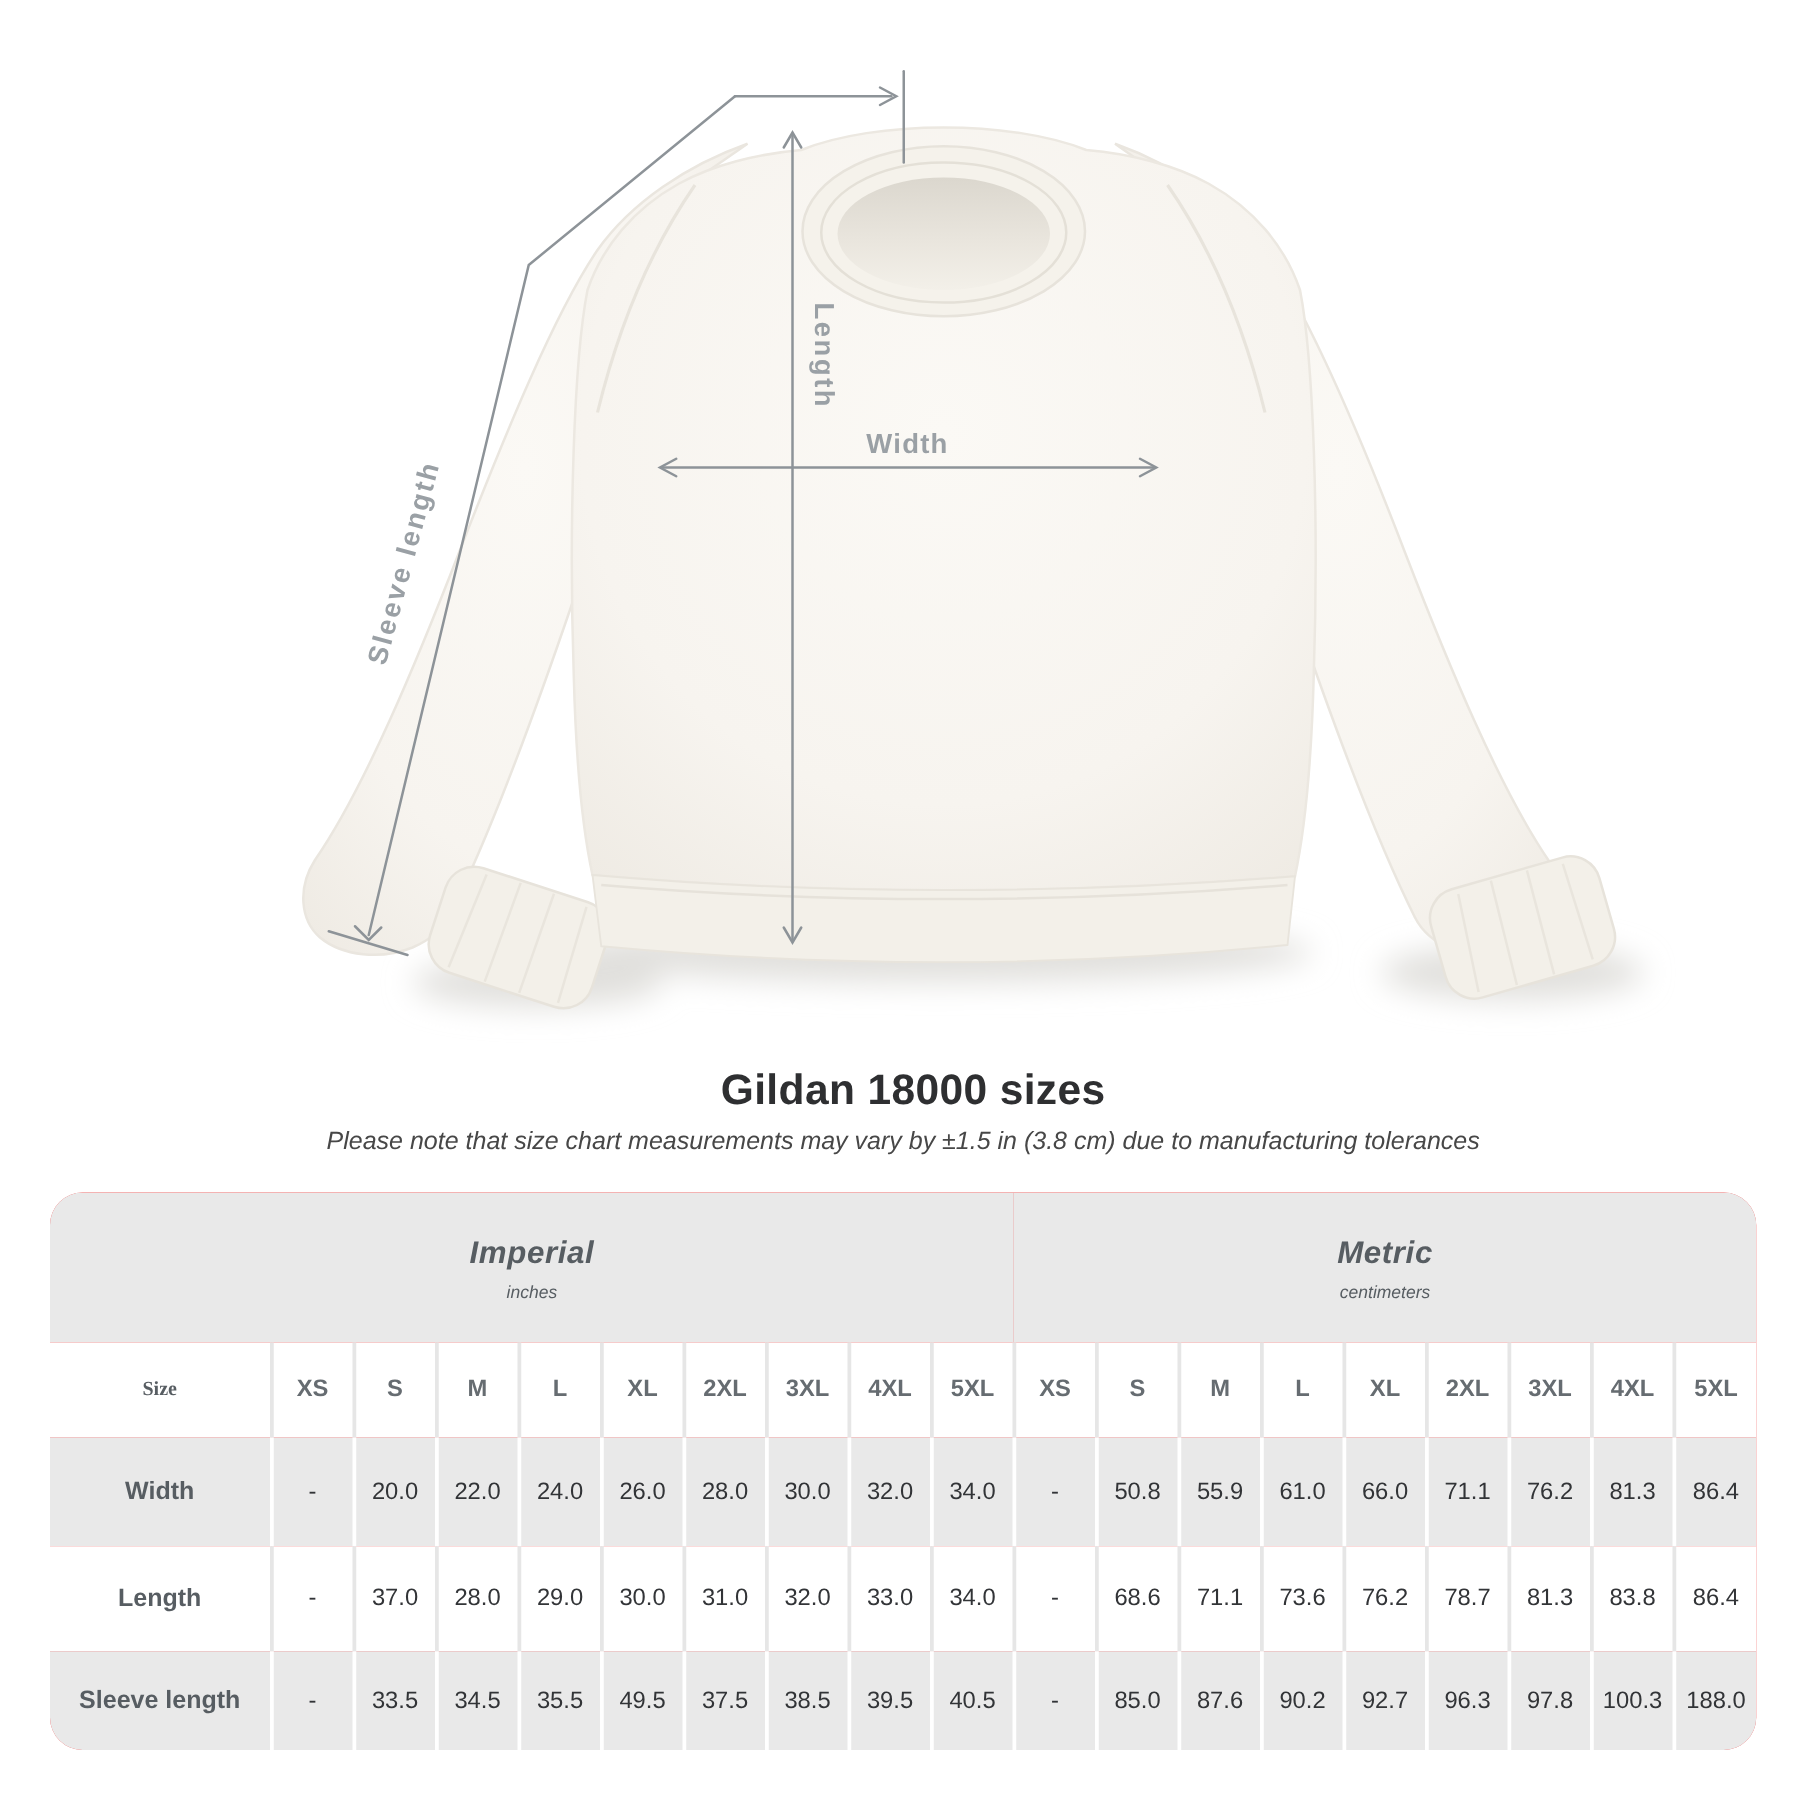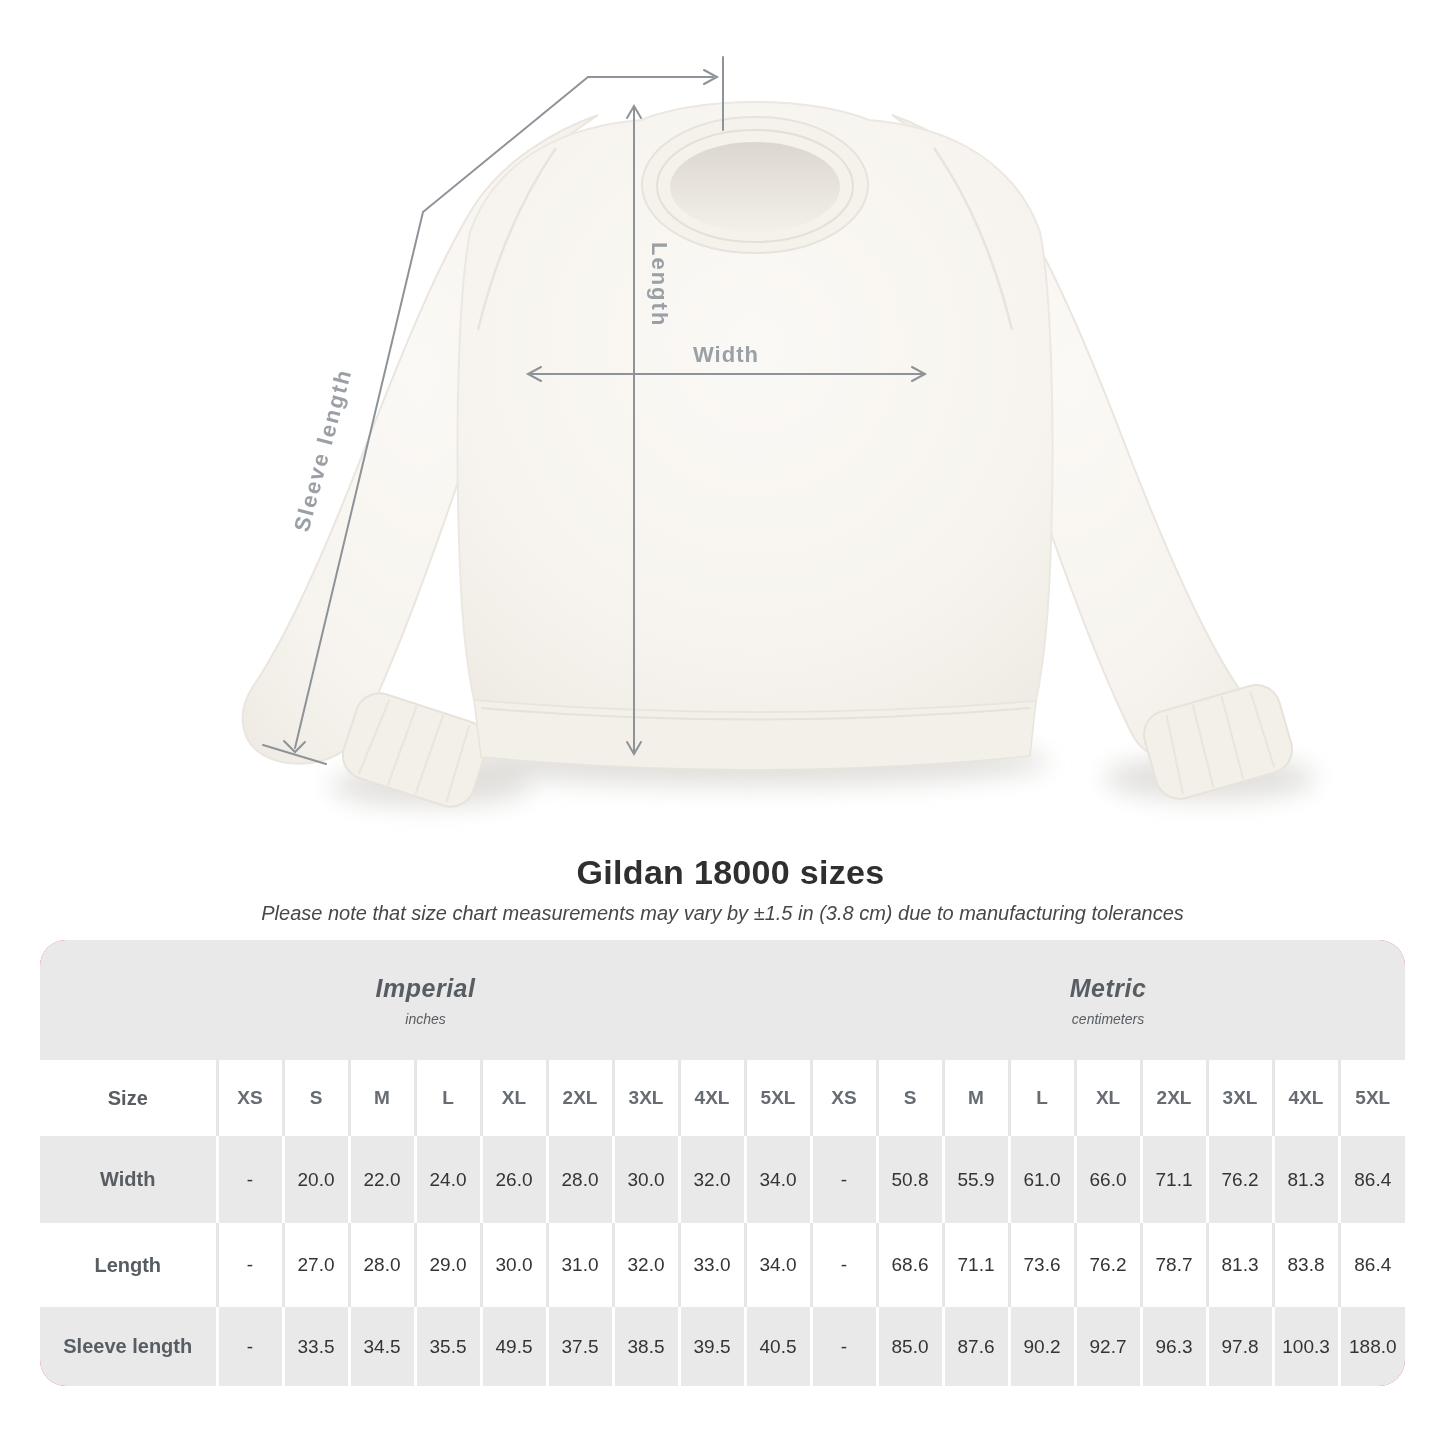--- a/index.html
+++ b/index.html
@@ -8,33 +8,33 @@
     font-family:"Liberation Sans", sans-serif; overflow:hidden;
   }
   .photo-area { position:relative; width:1445px; height:845px; background:#ffffff; }
   .photo-area svg { display:block; }
 
   .title-block { text-align:center; }
   .title { margin:8px 0 0 0; font-size:34px; font-weight:bold; color:#2e2f31; letter-spacing:.3px;padding-left:16px; }
   .note  { margin:10px 0 0 0; font-size:20px; font-style:italic; color:#474747; }
 
   .size-table-wrap {
-    width:1365px; margin:15px auto 0 auto; border-radius:26px; overflow:hidden;
+    width:1365px; margin:29px auto 0 auto; border-radius:26px; overflow:hidden;
     background:#ef4444;
   }
   table.size-table { border-collapse:collapse; table-layout:fixed; width:1365px; }
   .size-table td, .size-table th { padding:0; text-align:center; vertical-align:middle; font-weight:normal; }
 
   tr.band-row td { background:#e9e9e9; height:120px; }
   .sec-name { font-size:25px; font-weight:bold; font-style:italic; color:#575d62; letter-spacing:.5px; }
   .sec-unit { font-size:14px; font-style:italic; color:#575d62; margin-top:8px; }
 
   tr.cols-row { height:76px; }
   tr.cols-row th { background:#ffffff; font-size:19px; font-weight:bold; color:#666c71; border-left:3px solid #e6e6e6; }
-  tr.cols-row th.lbl { border-left:none; font-size:20px; color:#575d62; }
+  tr.cols-row th.lbl { border-left:none; font-size:16px; color:#575d62;font-family:Liberation Serif, serif; }
 
   tr.vals th.lbl { font-size:20px; font-weight:bold; color:#575d62; }
   tr.vals td { font-size:19px; color:#323437; }
   tr.r1 { height:87px; } tr.r2 { height:84px; } tr.r3 { height:79px; }
   tr.gray td, tr.gray th { background:#e9e9e9; border-left:3px solid #ffffff; }
   tr.gray th.lbl { border-left:none; }
   tr.white td, tr.white th { background:#ffffff; border-left:3px solid #e6e6e6; }
   tr.white th.lbl { border-left:none; }
 </style>
 </head>
@@ -221,21 +221,21 @@
           <td>66.0</td>
           <td>71.1</td>
           <td>76.2</td>
           <td>81.3</td>
           <td>86.4</td>
         </tr>
 
         <tr class="vals white r2">
           <th class="lbl">Length</th>
           <td>-</td>
-          <td>27.0</td>
+          <td>37.0</td>
           <td>28.0</td>
           <td>29.0</td>
           <td>30.0</td>
           <td>31.0</td>
           <td>32.0</td>
           <td>33.0</td>
           <td>34.0</td>
           <td>-</td>
           <td>68.6</td>
           <td>71.1</td>

